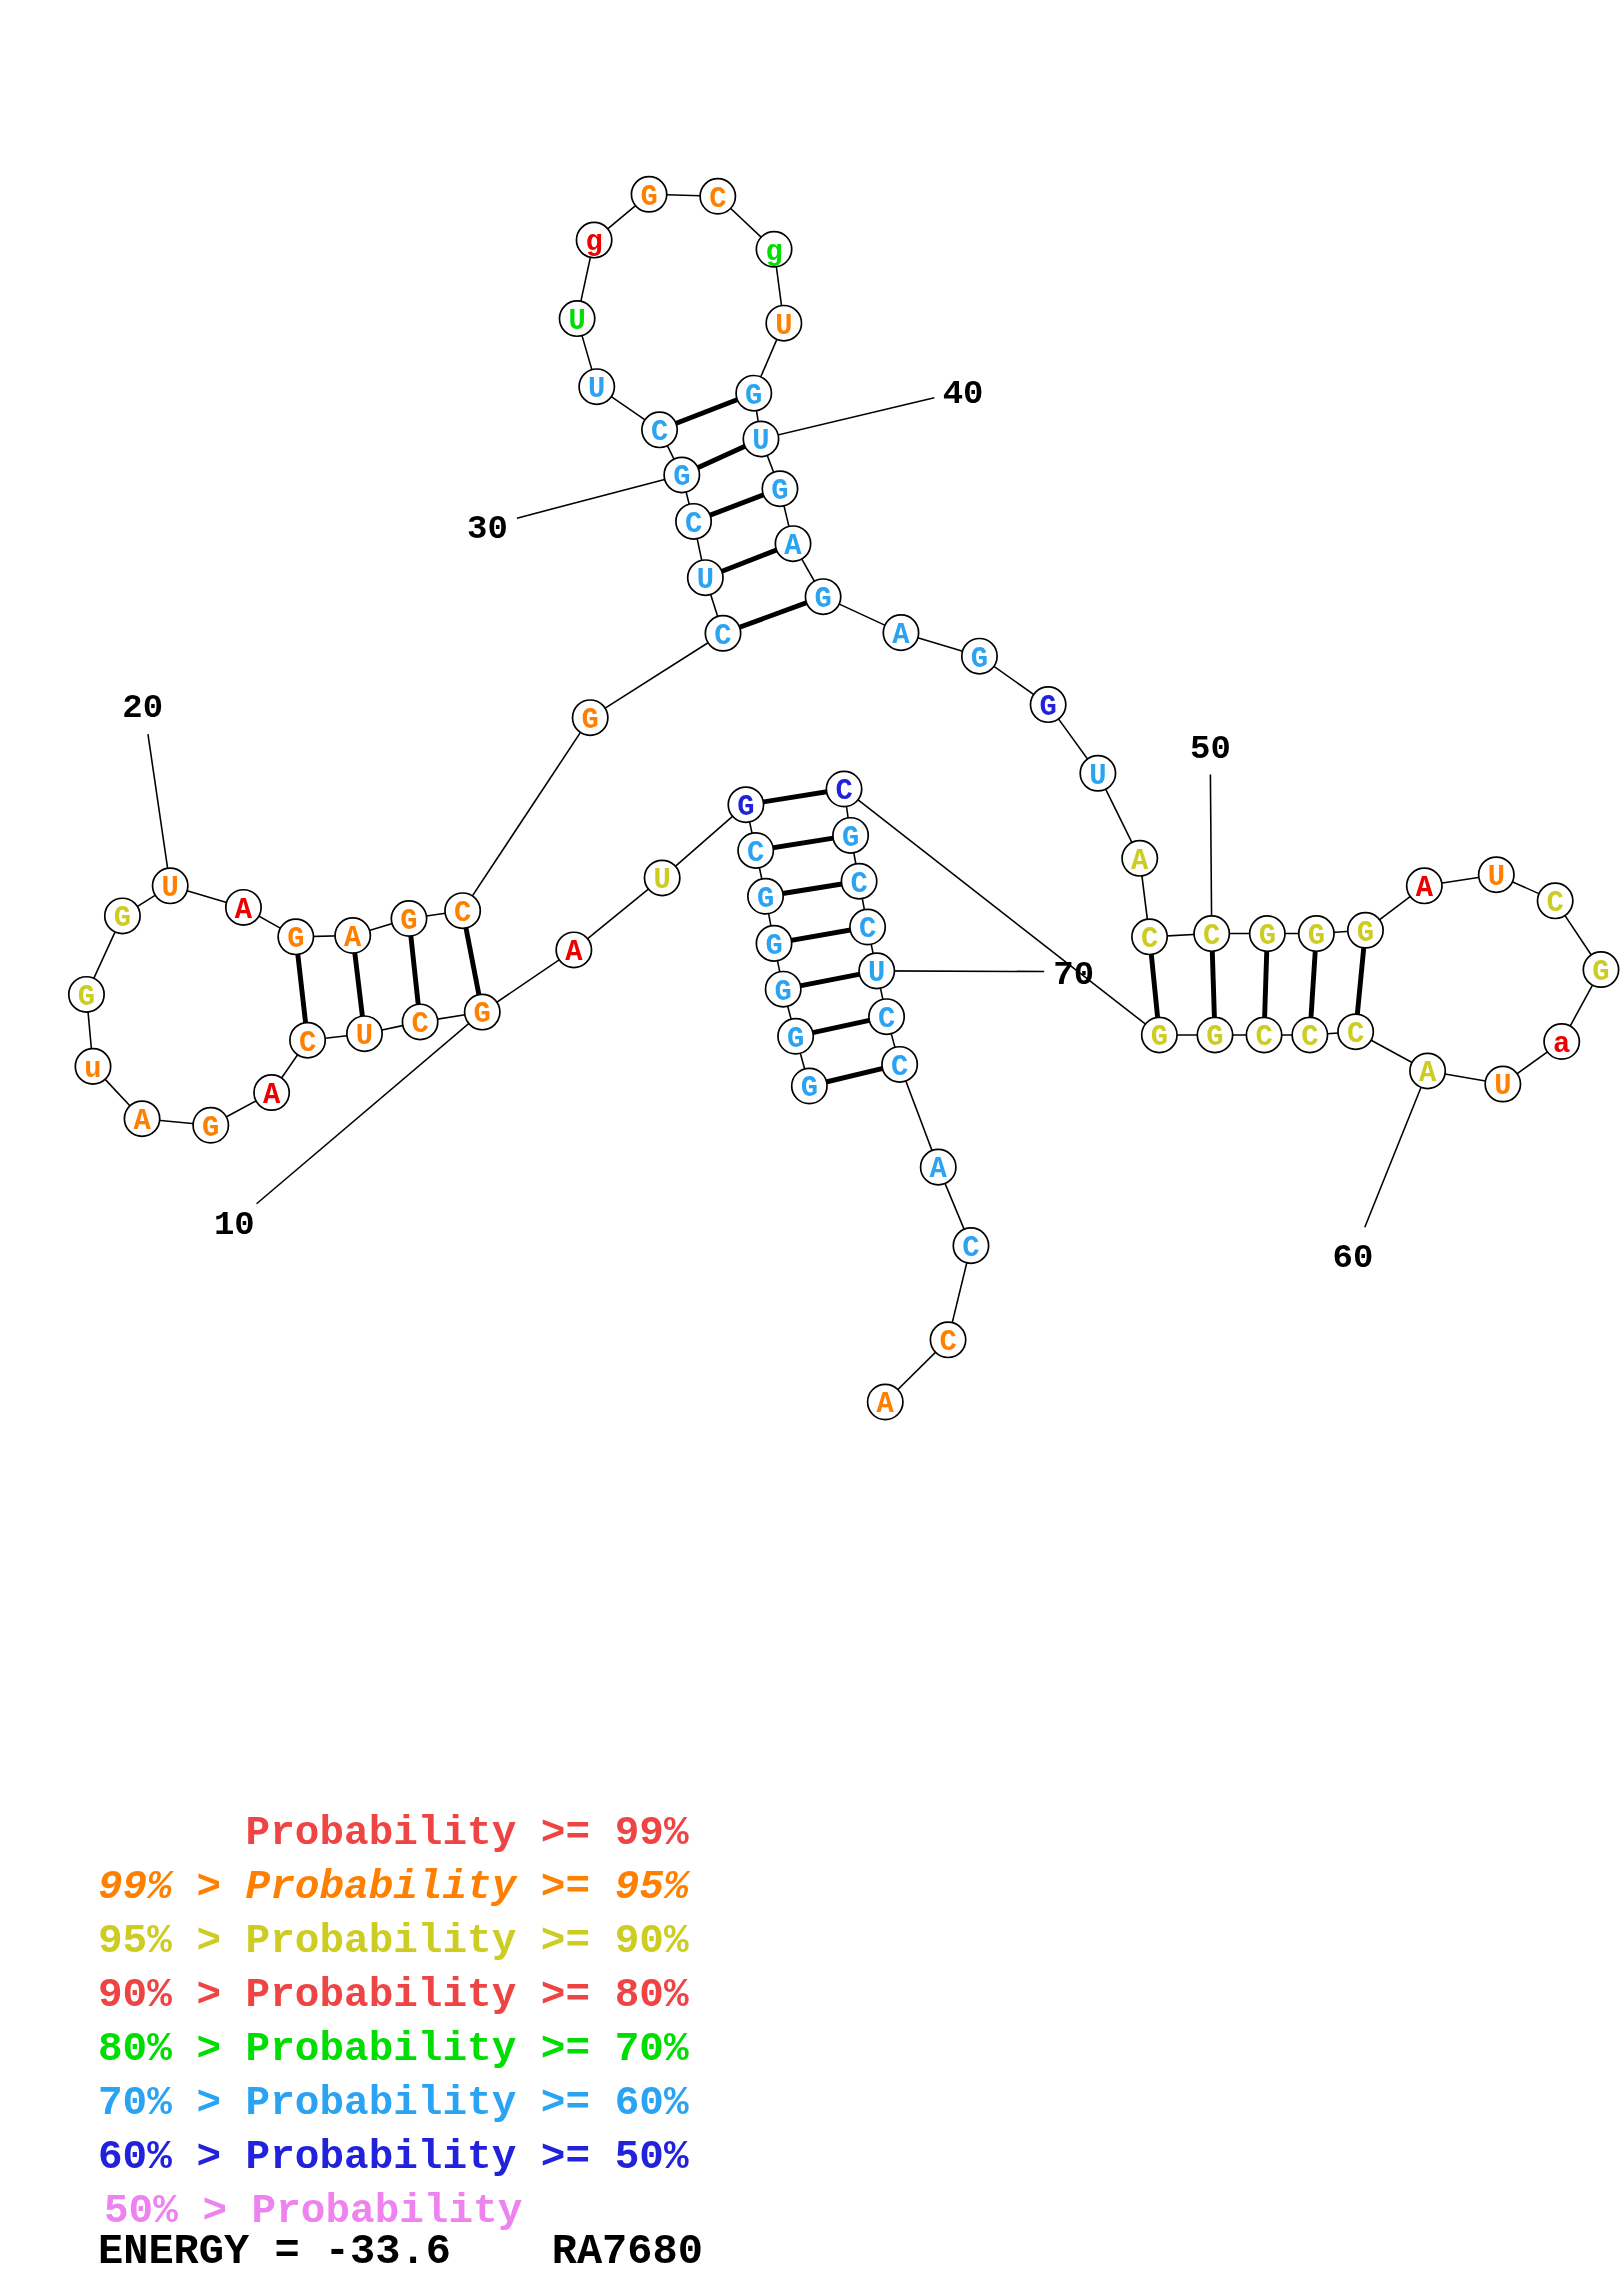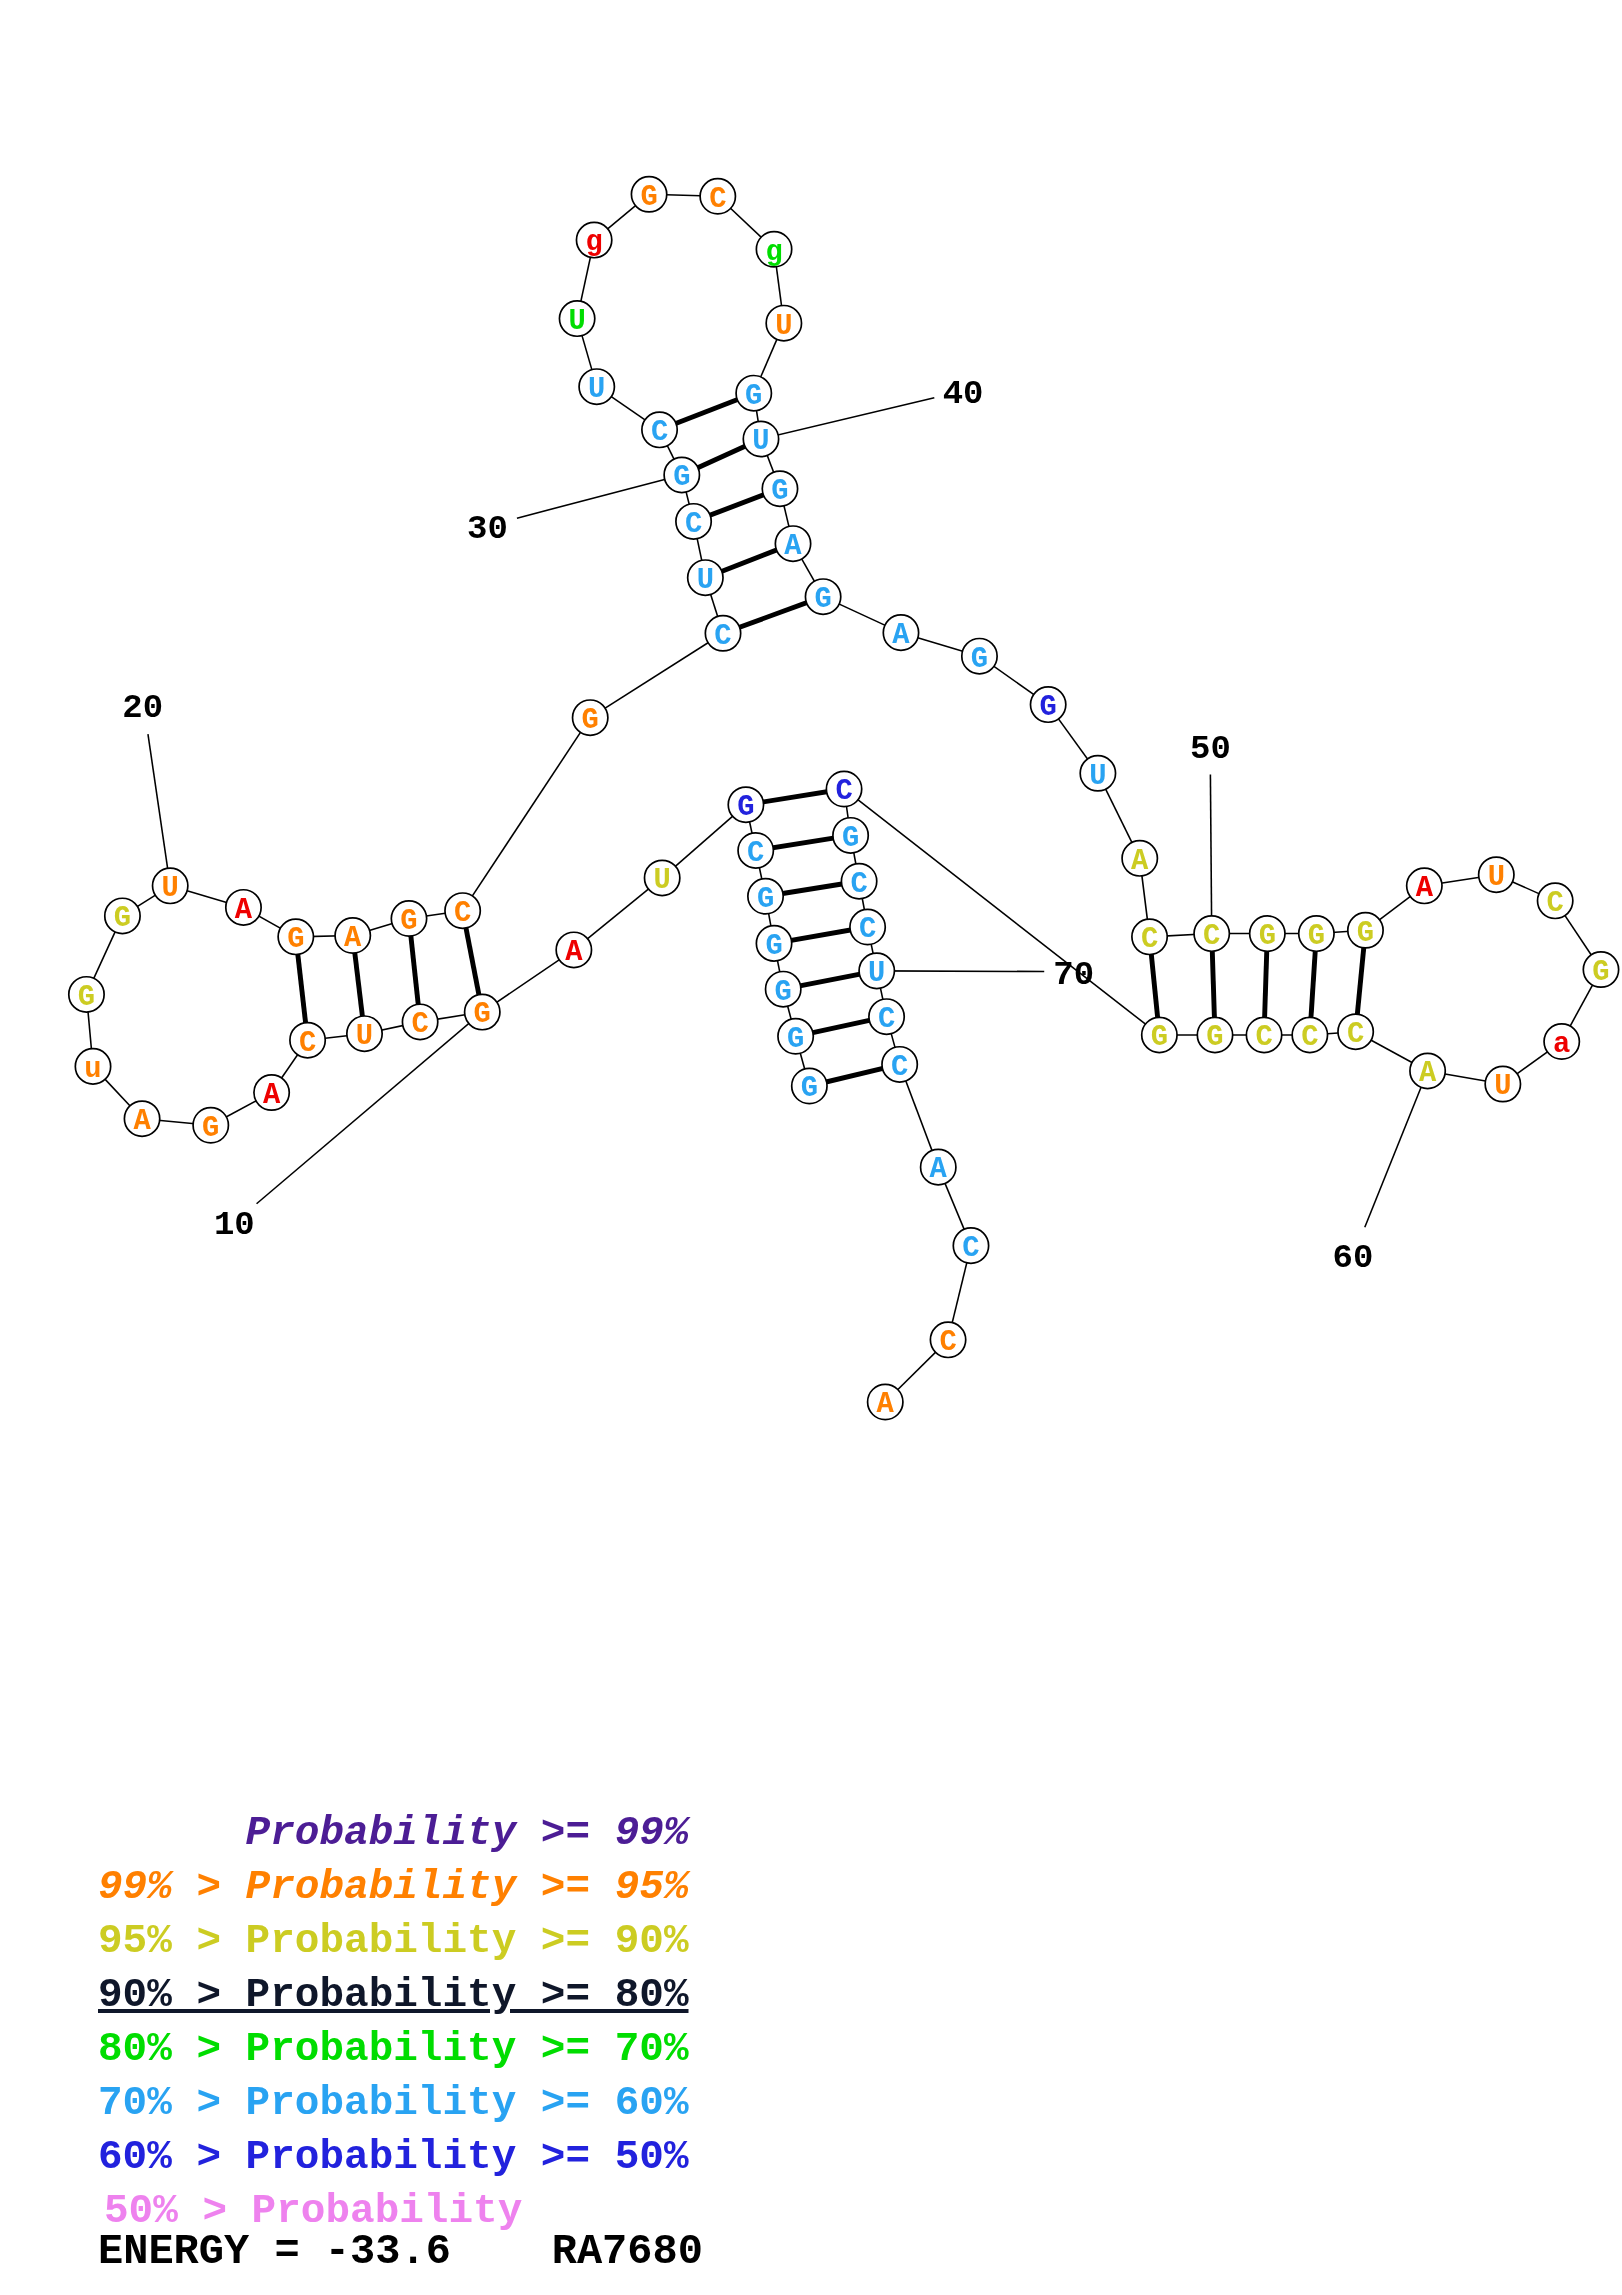--- a/index.html
+++ b/index.html
@@ -443,24 +443,24 @@
         <text x="358" y="1868" dy="0.36em" class="numlabel">10</text>
         <text x="218" y="1078" dy="0.36em" class="numlabel">20</text>
         <text x="745" y="803" dy="0.36em" class="numlabel">30</text>
         <text x="1472" y="597" dy="0.36em" class="numlabel">40</text>
         <text x="1850" y="1140" dy="0.36em" class="numlabel">50</text>
         <text x="2068" y="1918" dy="0.36em" class="numlabel">60</text>
         <text x="1641" y="1486" dy="0.36em" class="numlabel">70</text>
       </g>
     </svg>
   <div class="legend">
-      <div class="legend-row" style="color: #4c1d95; font-style: italic;">      Probability &gt;= 99%</div>
+      <div class="legend-row" style="color: #ef4444;">      Probability &gt;= 99%</div>
       <div class="legend-row" style="color: rgb(255, 128, 0); font-style: italic;">99% &gt; Probability &gt;= 95%</div>
       <div class="legend-row" style="color: rgb(204, 204, 34); text-align: right;">95% &gt; Probability &gt;= 90%</div>
-      <div class="legend-row" style="color: #0f172a; text-decoration: underline;">90% &gt; Probability &gt;= 80%</div>
+      <div class="legend-row" style="color: #ef4444;">90% &gt; Probability &gt;= 80%</div>
       <div class="legend-row" style="color: rgb(0, 221, 0); text-align: right;">80% &gt; Probability &gt;= 70%</div>
       <div class="legend-row" style="color: rgb(41, 163, 242); font-family: Liberation Mono, monospace;">70% &gt; Probability &gt;= 60%</div>
       <div class="legend-row" style="color: rgb(34, 34, 221);">60% &gt; Probability &gt;= 50%</div>
       <div class="legend-row" style="color: rgb(238, 130, 238); margin-left: 6px;">50% &gt; Probability</div>
     </div>
   <div class="footer">ENERGY = -33.6    RA7680</div>
 </div>
 
 
 </body></html>

